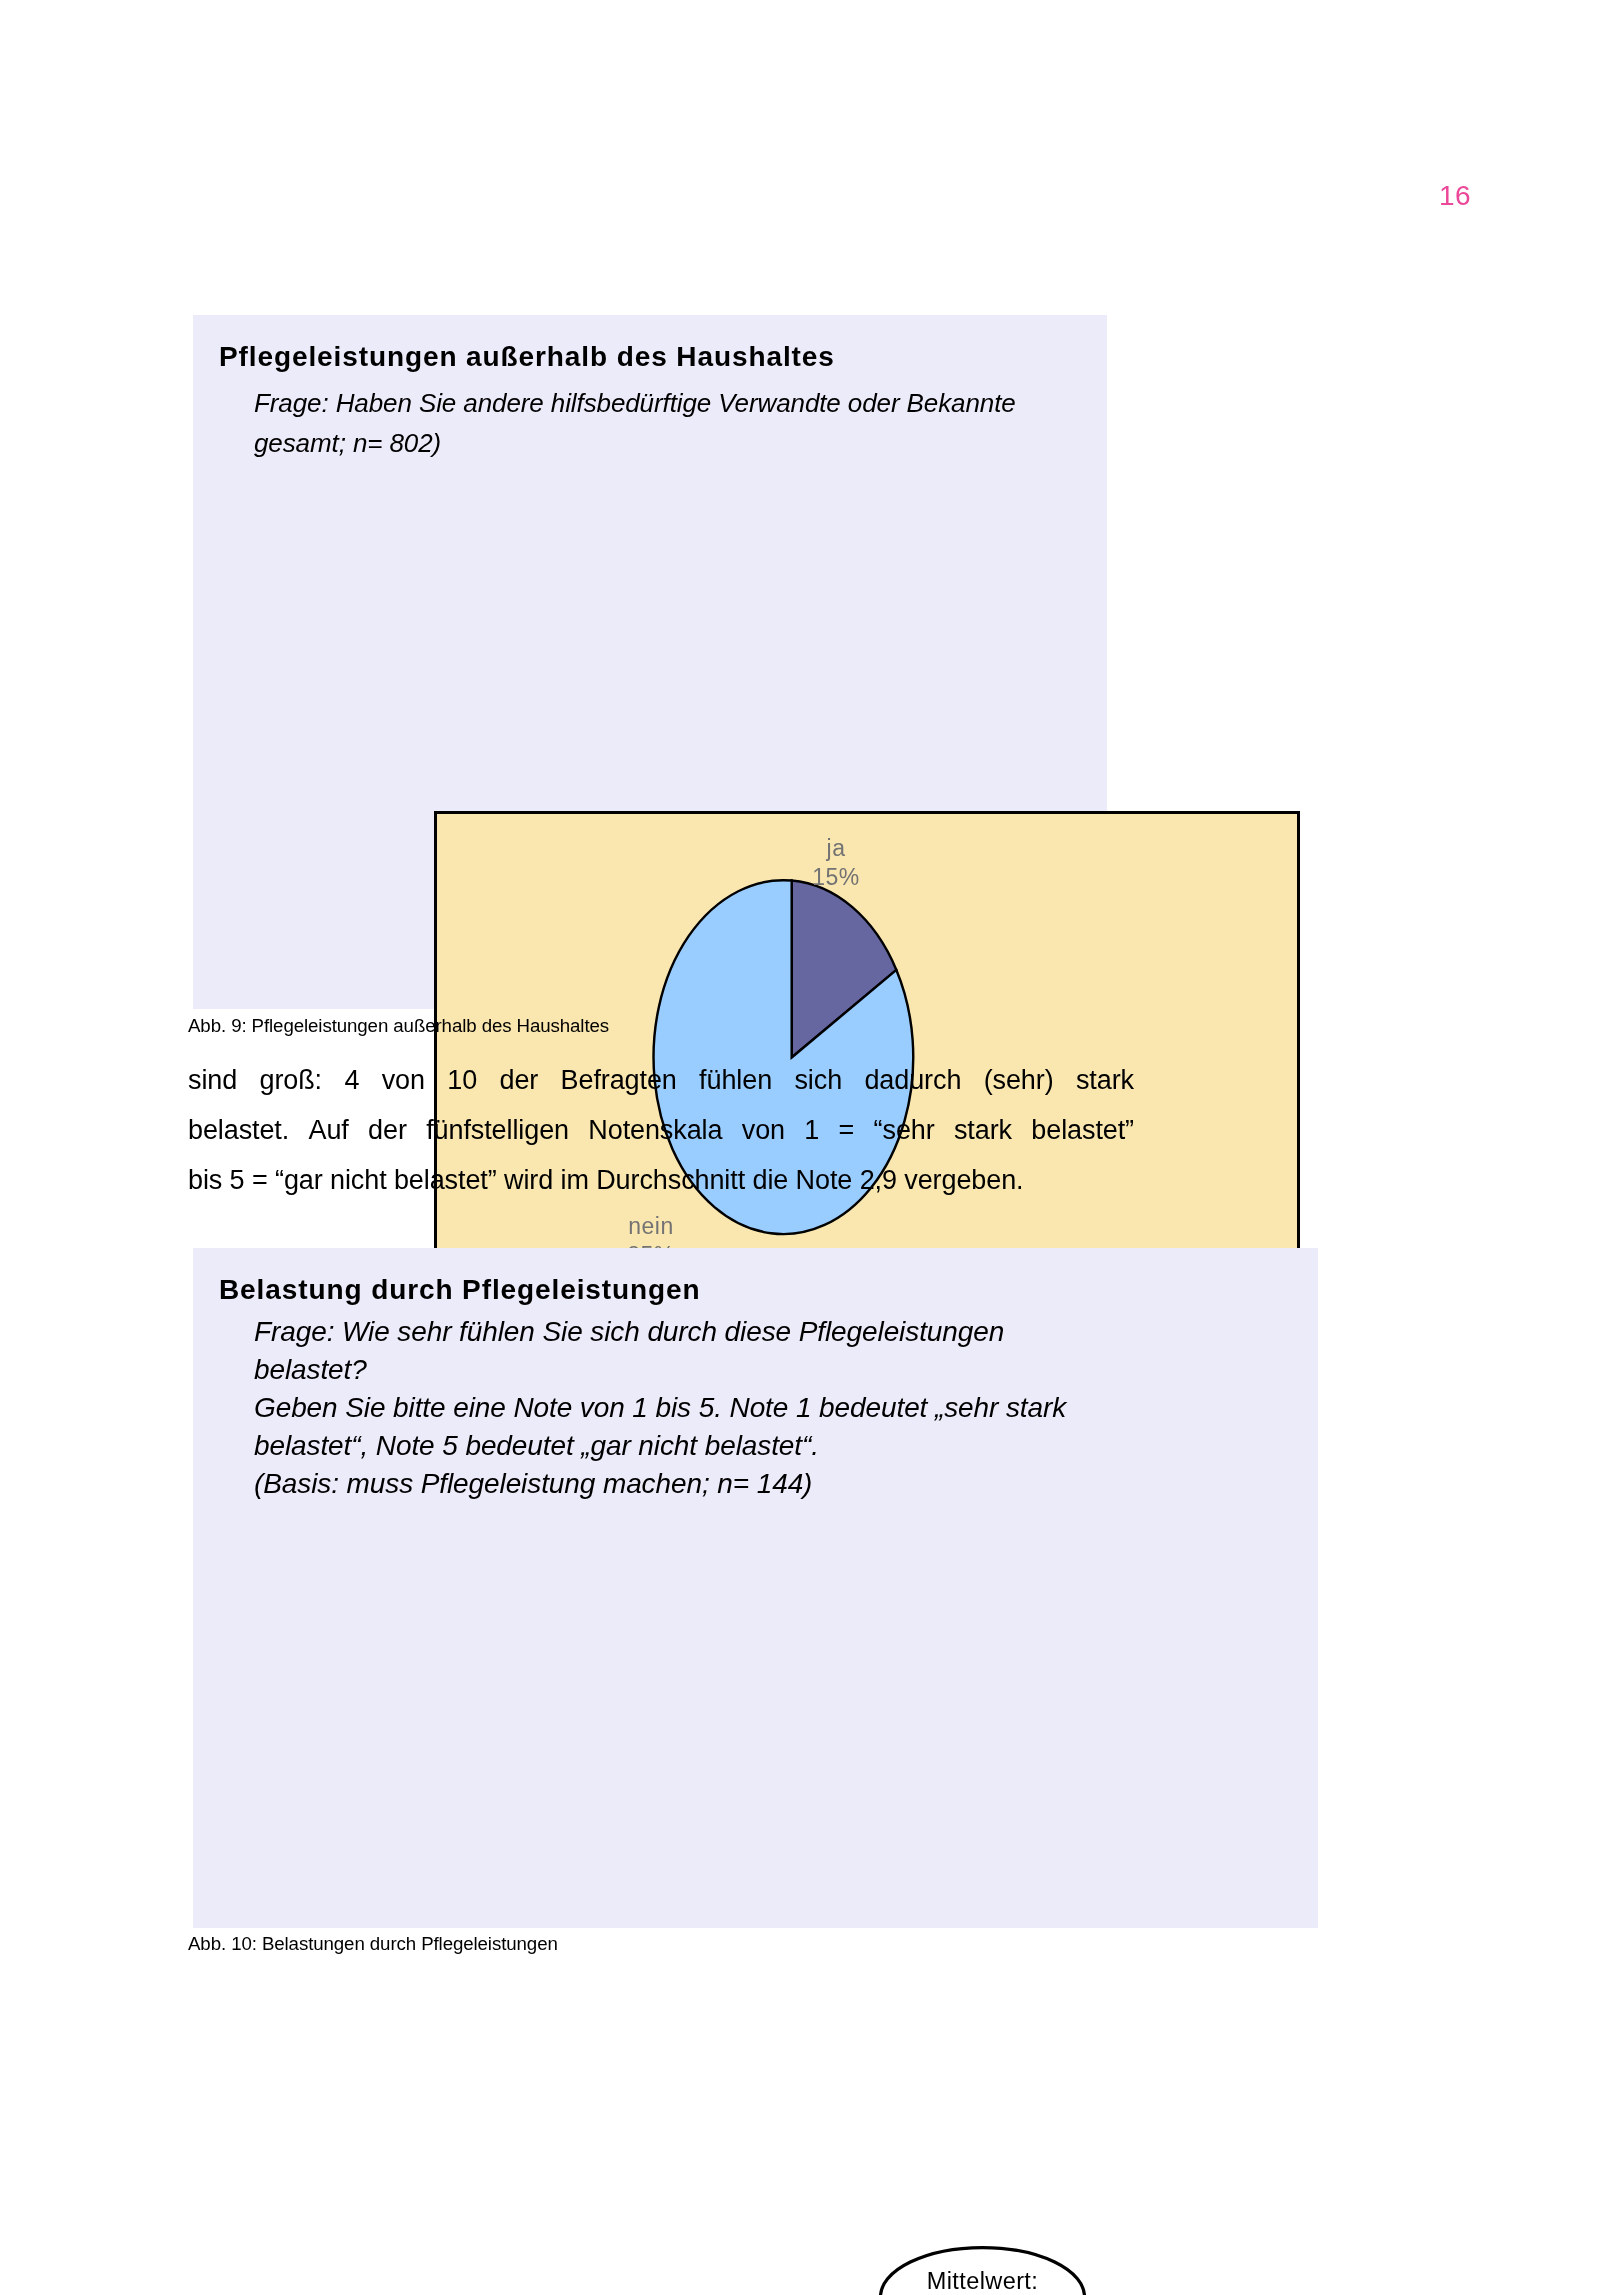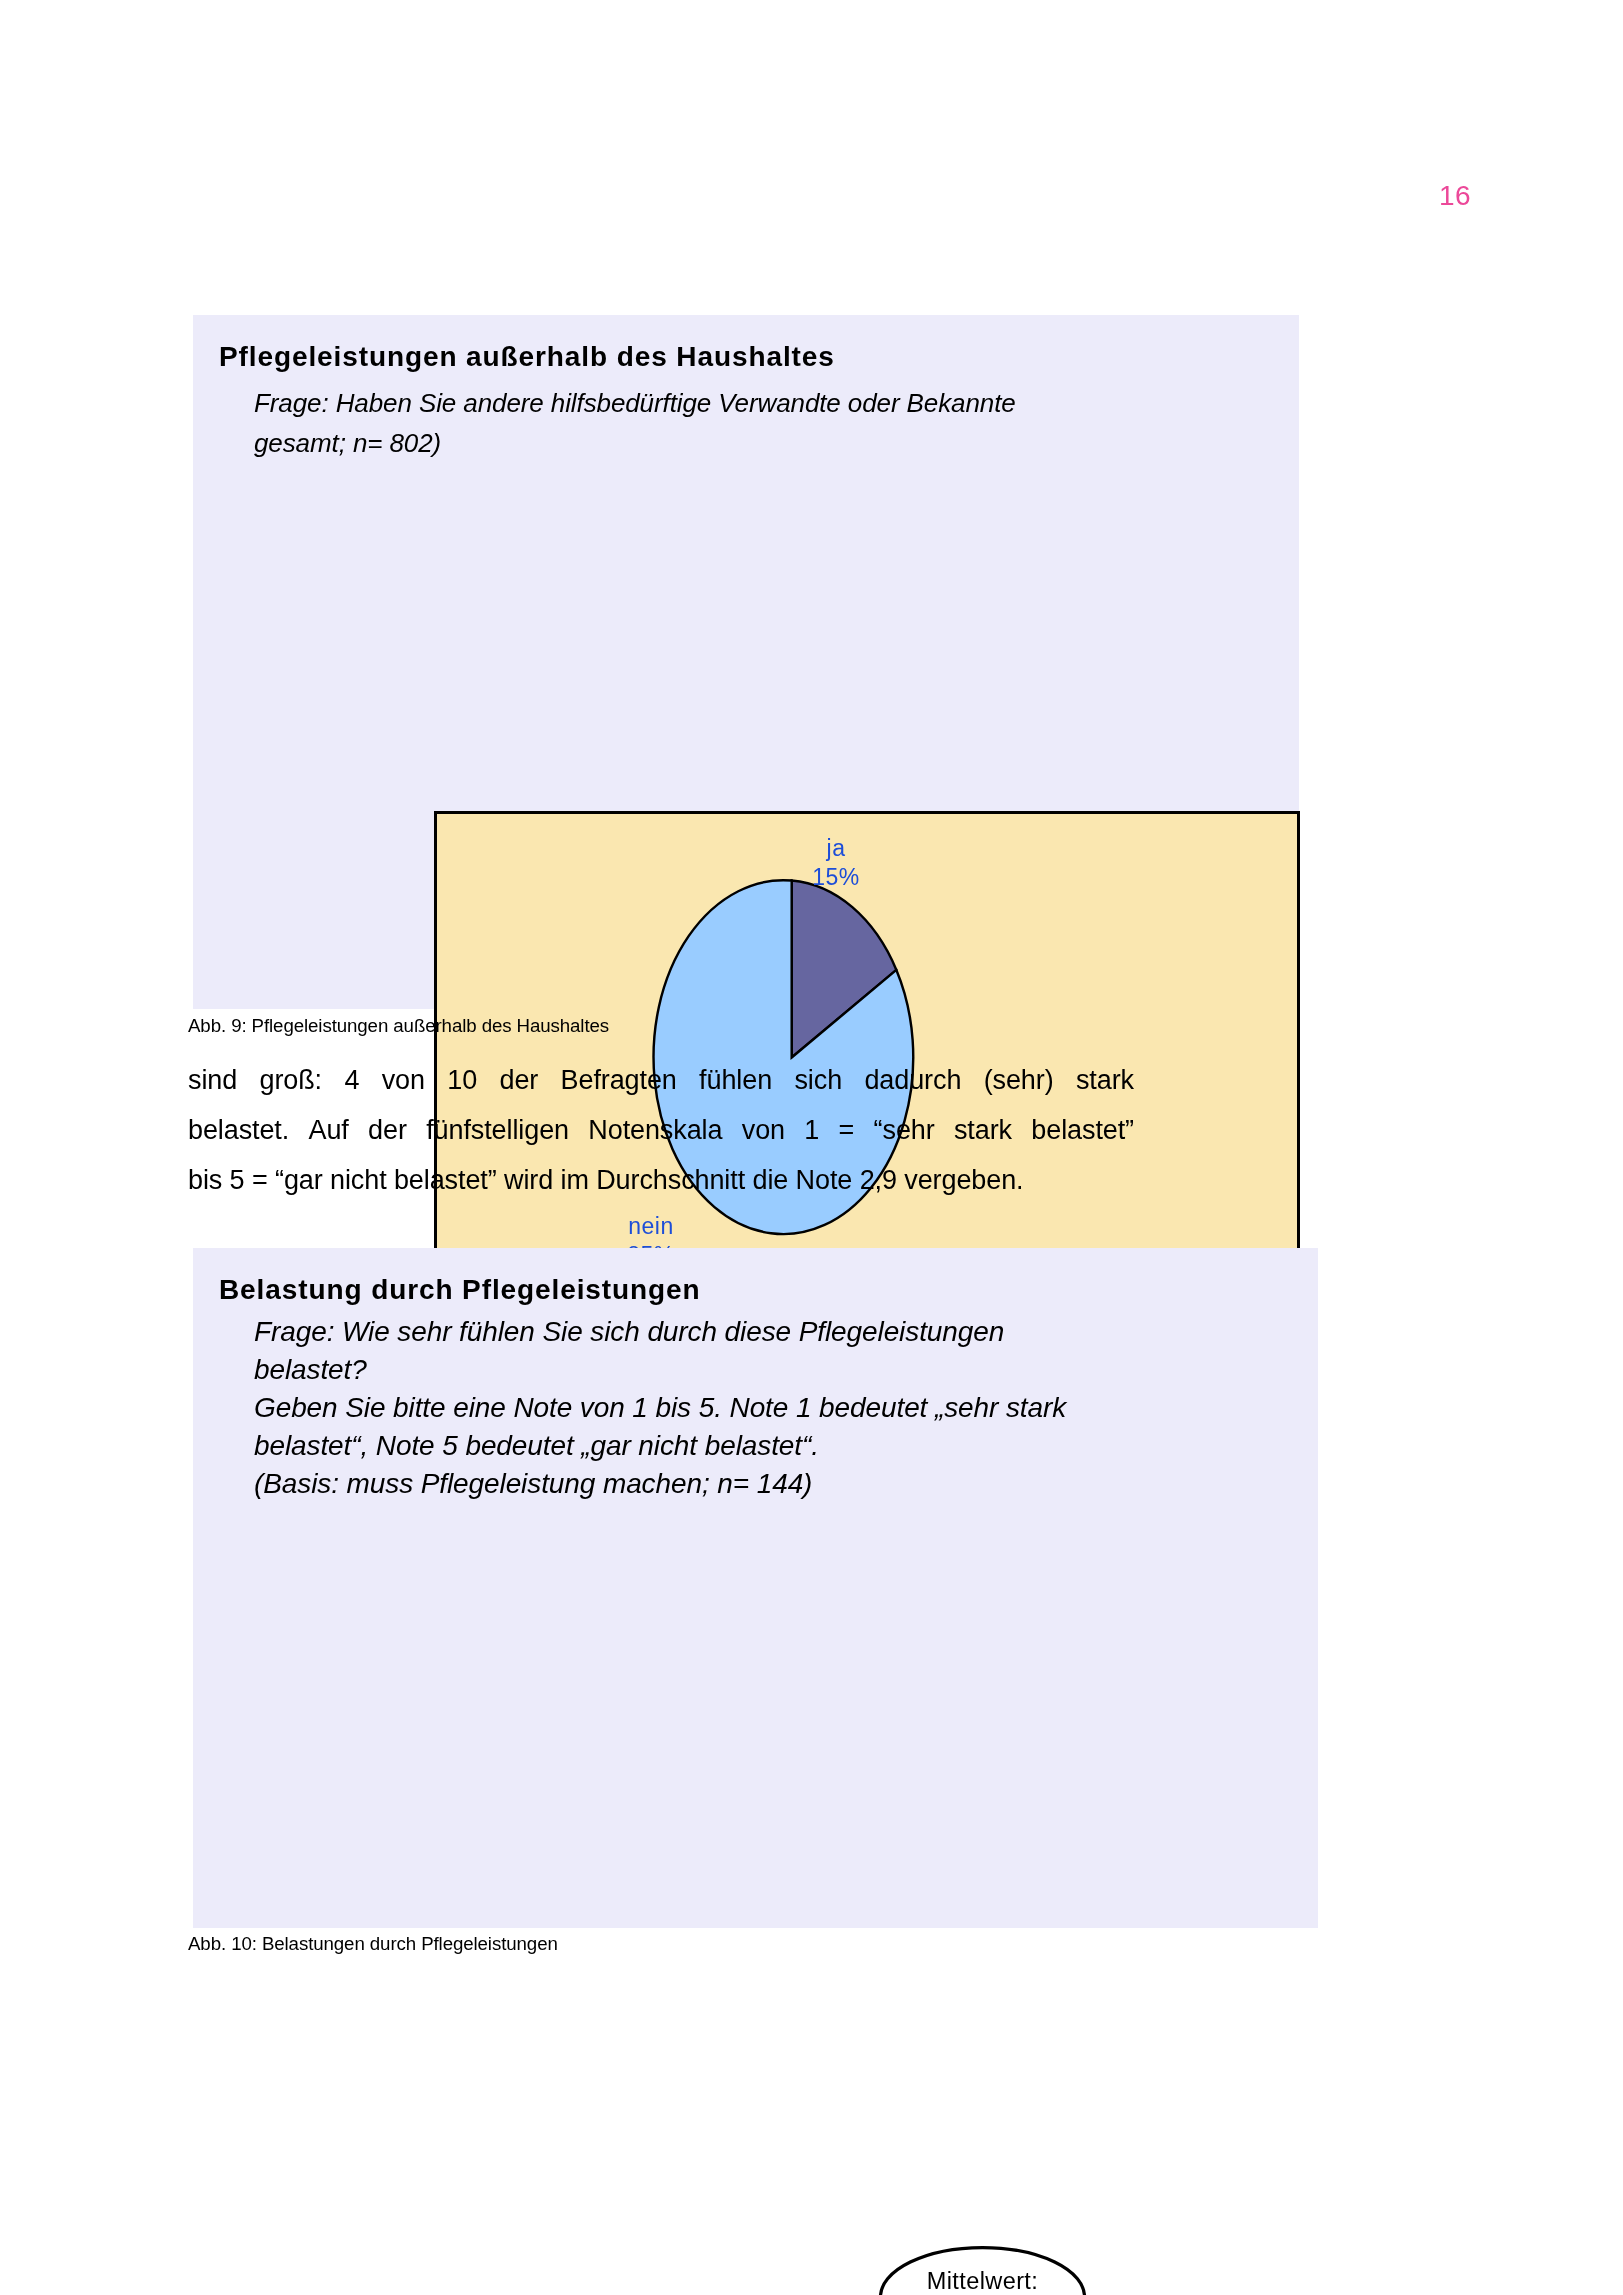--- a/index.html
+++ b/index.html
@@ -19,21 +19,21 @@
     text-align:right; font-size:28px; color:#ec4899;
     letter-spacing:0.4px;
   }
 
   
   .survey-box{
     position:absolute;
     background:#ecebfa;
     box-sizing:border-box;
   }
-  #box1{left:193px; top:315px; width:1106px; height:694px;}
+  #box1{left:193px; top:315px; width:914px; height:694px;}
   #box2{left:193px; top:1248px; width:1125px; height:680px;}
 
   .box-title{
     position:absolute; left:26px; top:26px;
     font-size:28px; font-weight:bold;
     letter-spacing:0.9px;
     white-space:nowrap;
   }
   .box-question{
     position:absolute; left:24px; top:68px; width:860px;
@@ -58,21 +58,21 @@
   #pie1-svg{left:0; top:0; width:866px; height:487px;}
 
   
   .pie-label{
     position:absolute;
     font-size:23px;
     line-height:29px;
     text-align:center;
     letter-spacing:0.5px;
     white-space:nowrap;
-    color:#1d4ed8;
+    color:#737373;
   }
   .pie-label .l2{display:block;}
 
   
   #lbl-ja   {left:334px; top:20px; width:130px;}
   #lbl-nein {left:149px; top:398px; width:130px;}
 
   
   .mean-bubble{
     position:absolute;

